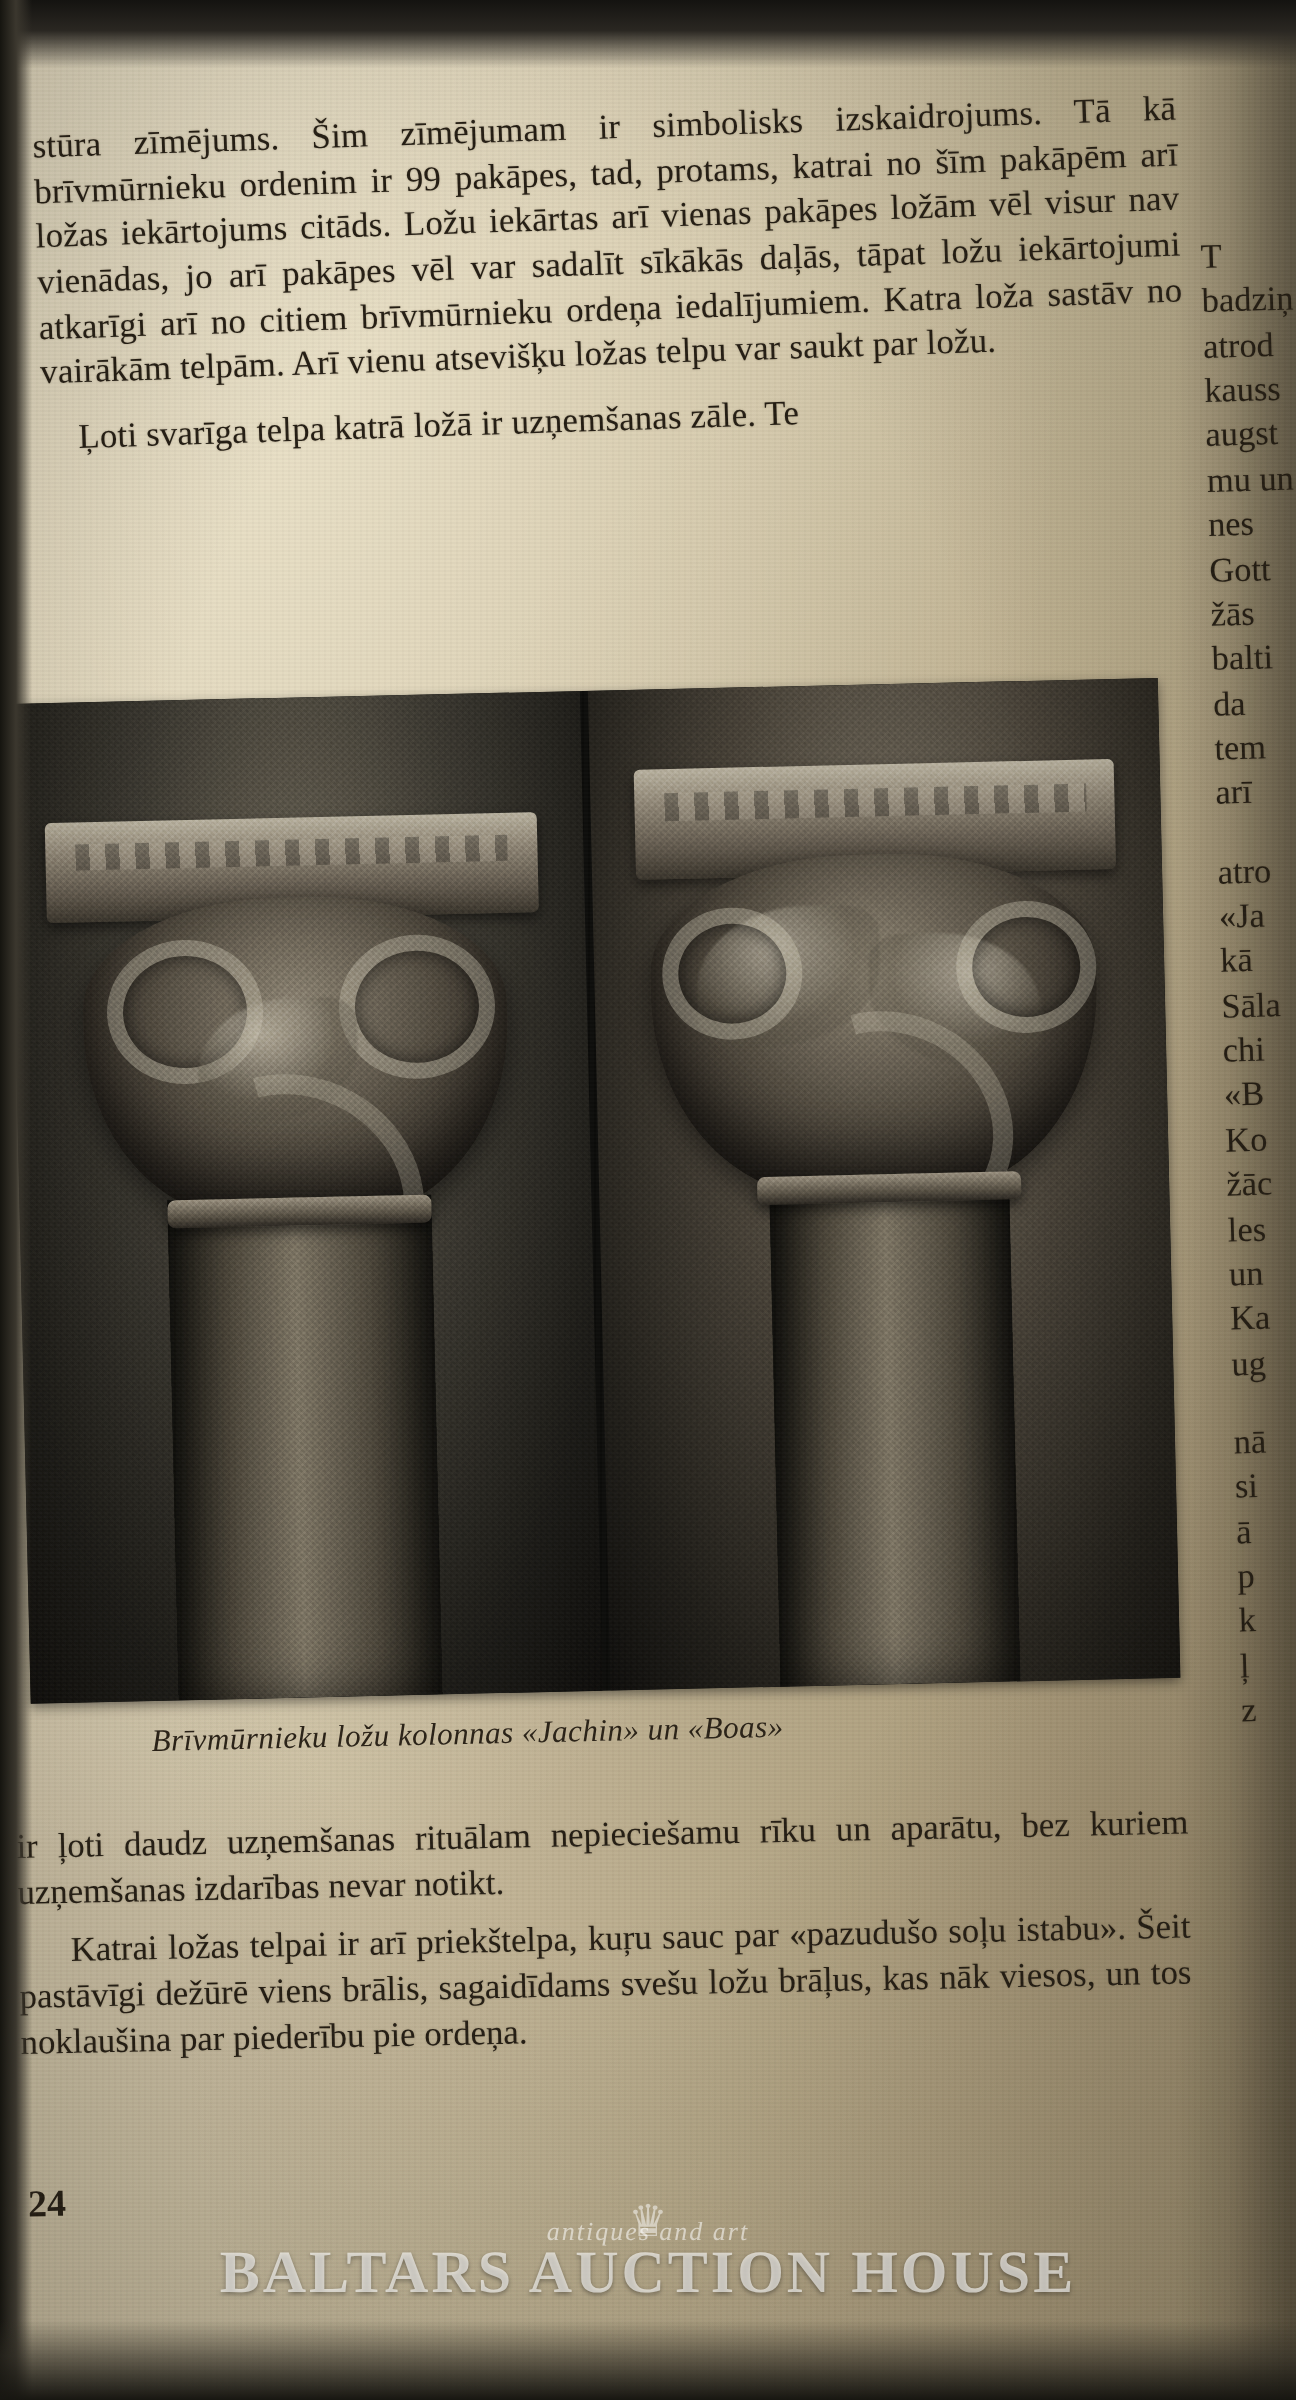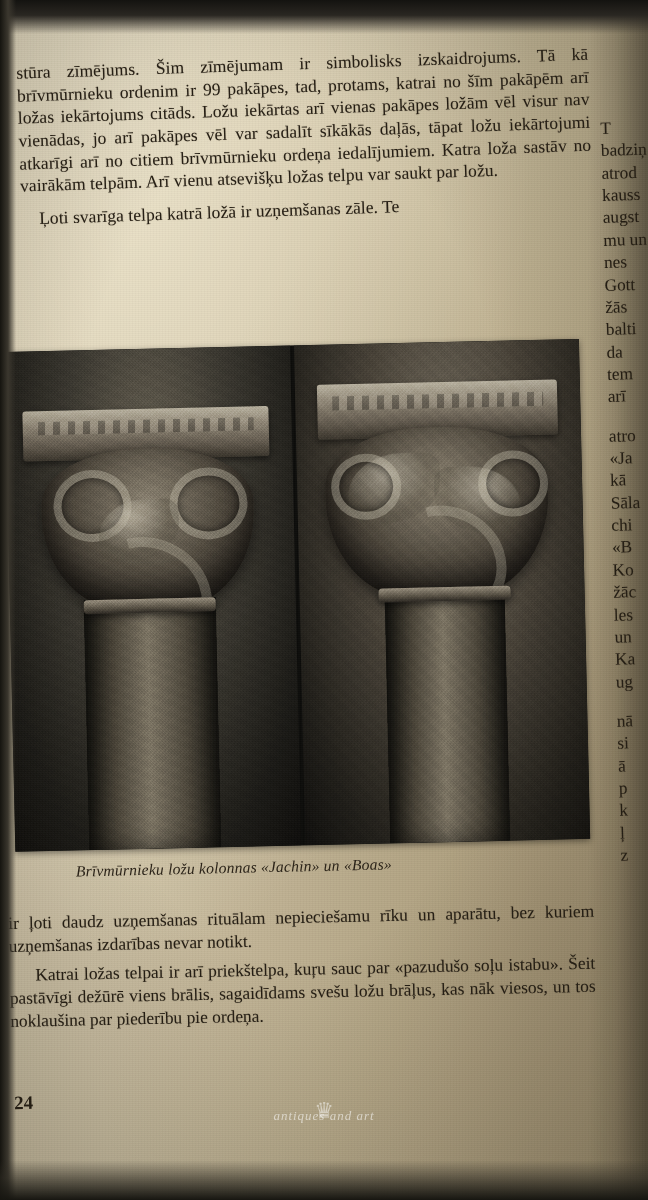--- a/index.html
+++ b/index.html
@@ -361,15 +361,16 @@
   <div class="gutter"></div>
   <div class="edge-top"></div>
   <div class="edge-left"></div>
   <div class="edge-bottom"></div>
   <div class="vignette"></div>
   <div class="grain"></div>
 
   <div class="watermark">
     <div class="wm-crown">♛</div>
     <div class="wm-sub">antiques and art</div>
+    <div class="wm-main">BALTARS AUCTION HOUSE</div>
   </div>
 
 </div>
 
 </body></html>

